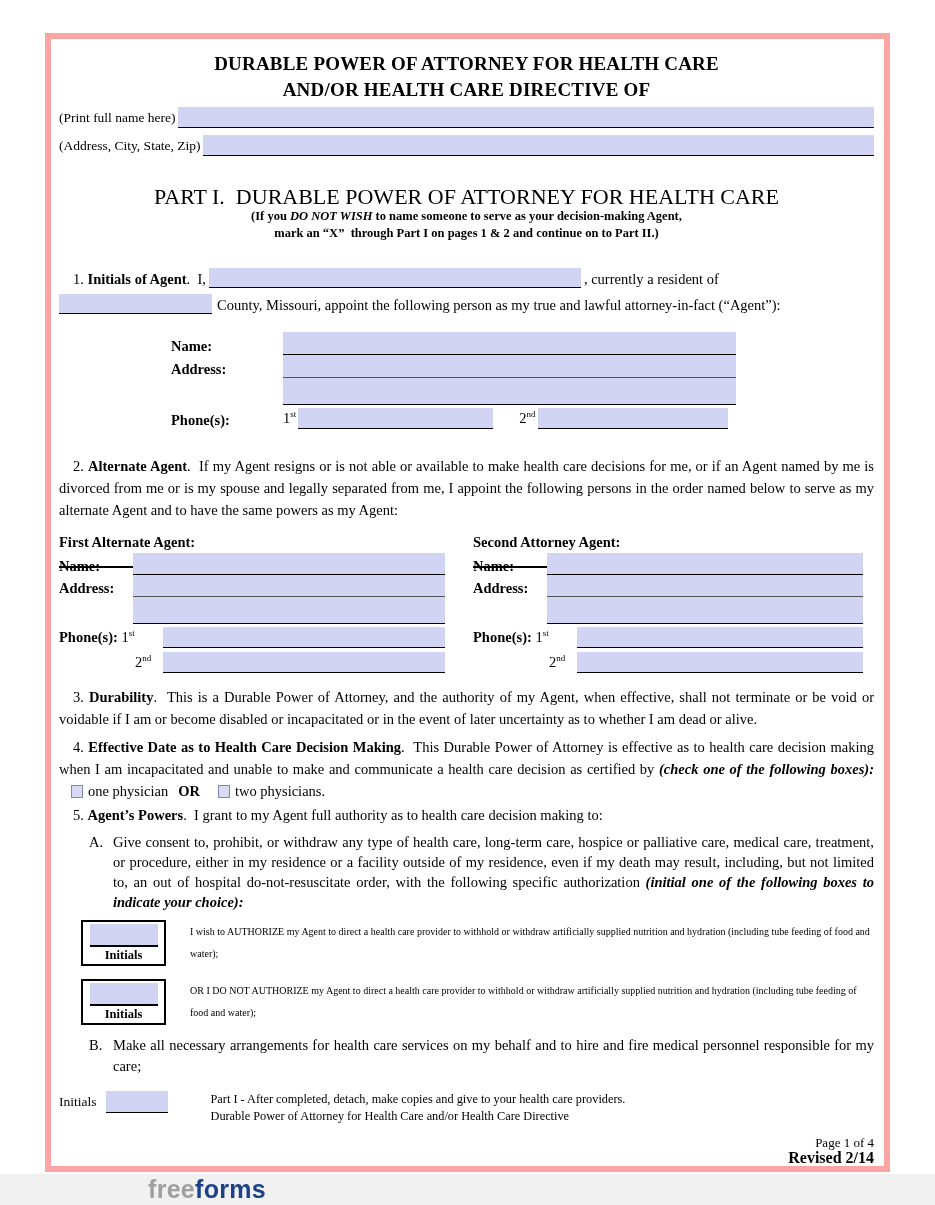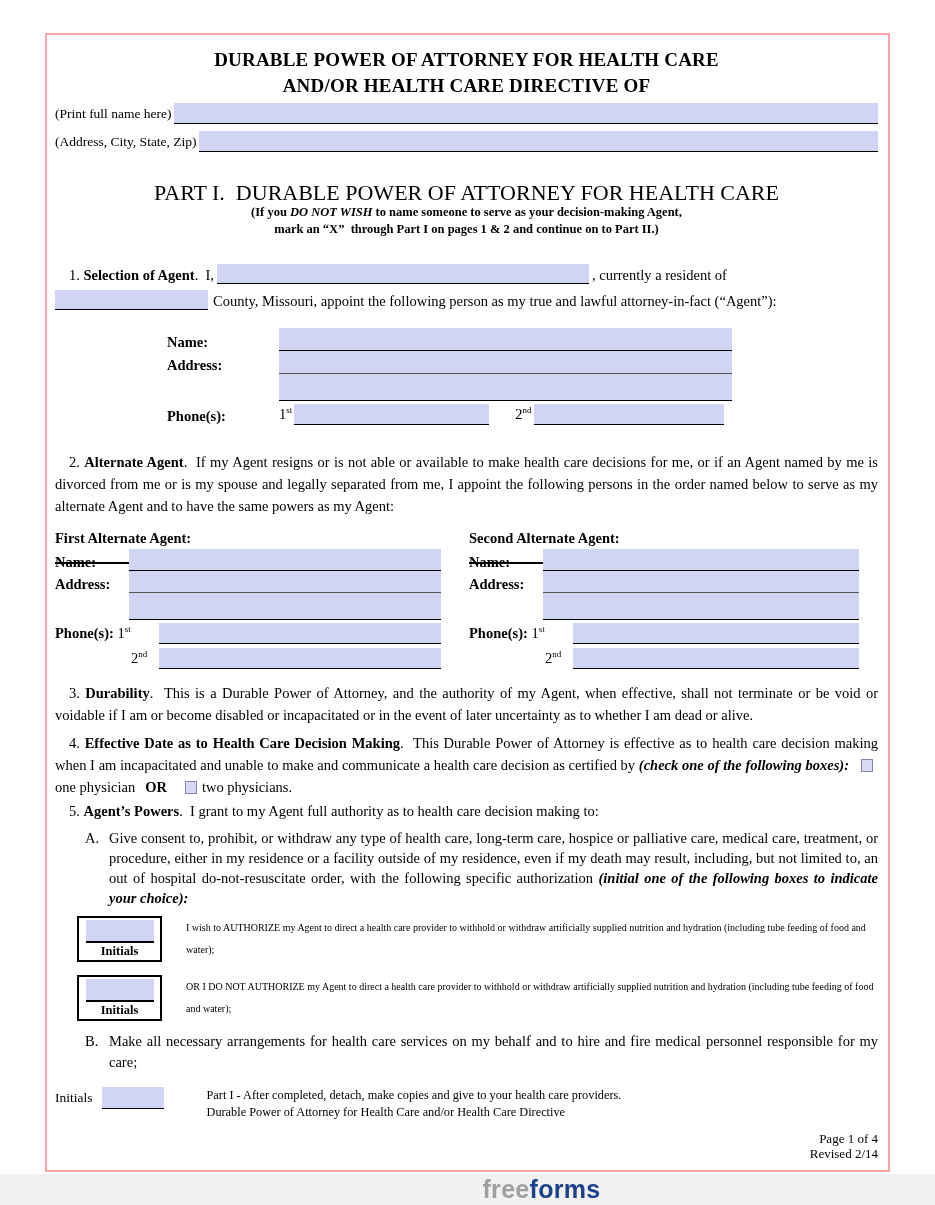--- a/index.html
+++ b/index.html
@@ -2,21 +2,21 @@
 <html><head>
 <meta charset="utf-8">
 <style>
   * { box-sizing: border-box; }
   html, body { margin: 0; padding: 0; background: #ffffff; }
   body { width: 935px; height: 1205px; font-family: "Liberation Serif", "DejaVu Serif", serif; color: #000; }
   .sheet { position: relative; width: 935px; height: 1205px; background: #fff; overflow: hidden; }
 
   .border-box {
     position: absolute; left: 45px; top: 33px; width: 845px; height: 1139px;
-    border: 2px solid #fca5a5; padding: 10px 10px 0 8px; background: #fff;
+    border: 6px solid #fca5a5; padding: 10px 10px 0 8px; background: #fff;
   }
 
   .doc-title { text-align: center; font-weight: bold; font-size: 19px; line-height: 26px; margin-top: 2px; letter-spacing: 0.2px; }
 
   .fill-row { display: flex; align-items: flex-end; margin-top: 4px; font-size: 13.5px; }
   .fill-row + .fill-row { margin-top: 7px; }
   .fill-row .flabel { white-space: nowrap; padding-bottom: 2px; }
   .field { background: #d2d4f3; border-bottom: 1.5px solid #000; }
   .fill-row .field { flex: 1; height: 21px; margin-left: 2px; }
 
@@ -81,24 +81,24 @@
   .init-label { font-weight: bold; font-size: 12.5px; line-height: 16px; }
   .init-text { margin-left: 24px; width: 692px; font-size: 10px; line-height: 22px; padding-top: 1px; }
 
   .page-footer { display: flex; align-items: flex-start; margin-top: 14px; font-size: 13.5px; }
   .footer-initials { display: flex; align-items: flex-end; }
   .footer-initials .flabel { padding-bottom: 3px; }
   .footer-field { width: 62px; height: 22px; margin-left: 9px; }
   .footer-center { margin-left: 43px; font-size: 12.3px; line-height: 16.5px; }
   .footer-right { margin-left: auto; text-align: right; }
   .footer-page { font-size: 13px; line-height: 16px; margin-top: 44px; }
-  .footer-revised { font-size: 13px; line-height: 13px; }
+  .footer-revised { font-size: 16px; line-height: 13px; font-weight: bold; }
 
   .bottom-bar { position: absolute; left: 0; top: 1174px; width: 935px; height: 31px; background: #f1f1f1;
-                display: flex; align-items: center; justify-content: center; }
+                display: flex; align-items: center; }
   .logo { margin-left: 148px; font-family: "Liberation Sans", "DejaVu Sans", sans-serif; font-size: 25px; font-weight: bold; letter-spacing: 0.3px; }
   .logo-free { color: #9f9f9f; }
   .logo-forms { color: #1d4289; }
 </style>
 </head>
 <body>
 
 <div class="sheet">
   <div class="border-box">
 
@@ -114,21 +114,21 @@
     <div class="fill-row">
       <span class="flabel">(Address, City, State, Zip)</span>
       <span class="field"></span>
     </div>
 
     <div class="part1-head">PART I.&nbsp; DURABLE POWER OF ATTORNEY FOR HEALTH CARE</div>
     <div class="part1-note"><span>(If you </span><span class="note-emph">DO NOT WISH</span><span> to name someone to serve as your decision-making Agent,</span></div>
     <div class="part1-note">mark an “X”&nbsp; through Part I on pages 1 &amp; 2 and continue on to Part II.)</div>
 
     <div class="sec1">
-      <div class="line1"><span>1.</span> <b>Selection of Agent</b><span>.&nbsp; I,</span><span class="inline-field if-name"></span><span>, currently a resident of</span></div>
+      <div class="line1"><span>1.</span> <b>Initials of Agent</b><span>.&nbsp; I,</span><span class="inline-field if-name"></span><span>, currently a resident of</span></div>
       <div class="line2"><span class="inline-field if-county"></span><span>County, Missouri, appoint the following person as my true and lawful attorney-in-fact (“Agent”):</span></div>
     </div>
 
     <div class="agent-block">
       <div class="kv-row">
         <span class="kv-label">Name:</span>
         <span class="field kv-field"></span>
       </div>
       <div class="kv-row">
         <span class="kv-label">Address:</span>
@@ -170,21 +170,21 @@
           <span class="field pfield"></span>
         </div>
         <div class="phone-row2">
           <span class="p2-spacer"></span>
           <span class="p2-label"><span>2</span><sup>nd</sup></span>
           <span class="field pfield"></span>
         </div>
       </div>
 
       <div class="col">
-        <div class="col-head"><span class="ul">Second Alternate Agent</span><span>:</span></div>
+        <div class="col-head"><span class="ul">Second Attorney Agent</span><span>:</span></div>
         <div class="kv-row">
           <span class="kv-label">Name:</span>
           <span class="field kv-field"></span>
         </div>
         <div class="kv-row">
           <span class="kv-label">Address:</span>
           <span class="field kv-field u-thin"></span>
         </div>
         <div class="kv-row">
           <span class="kv-label"></span>

